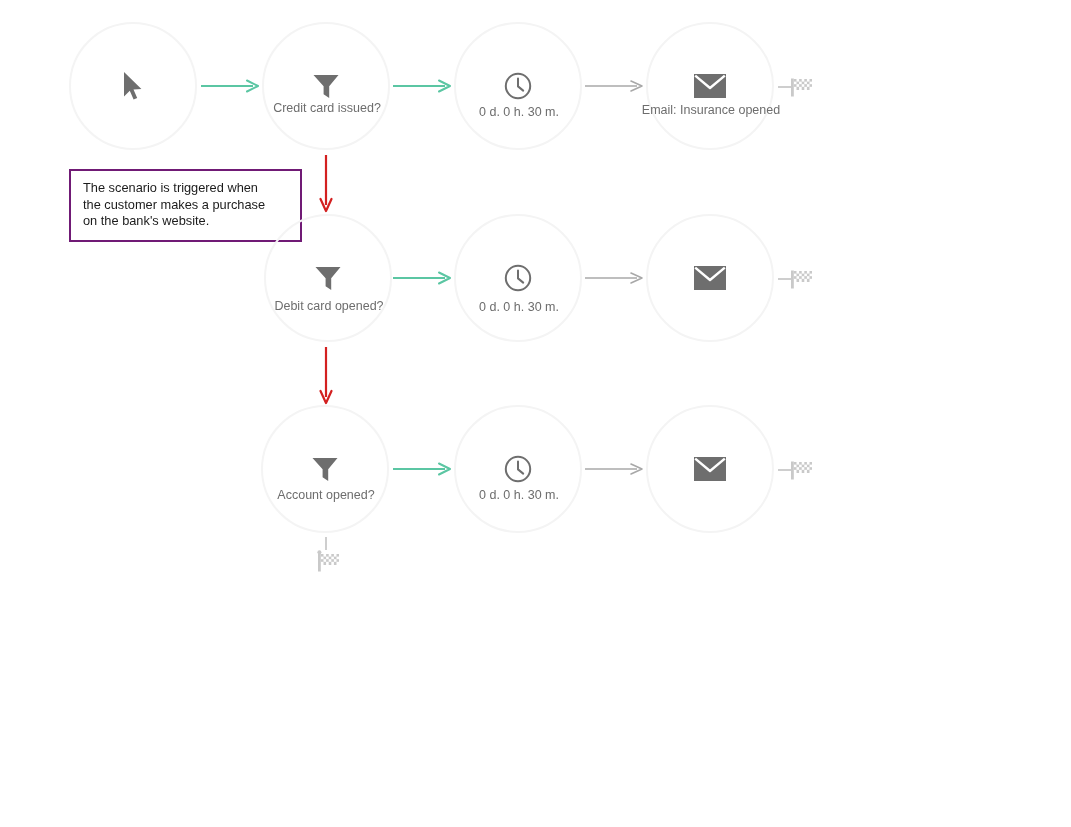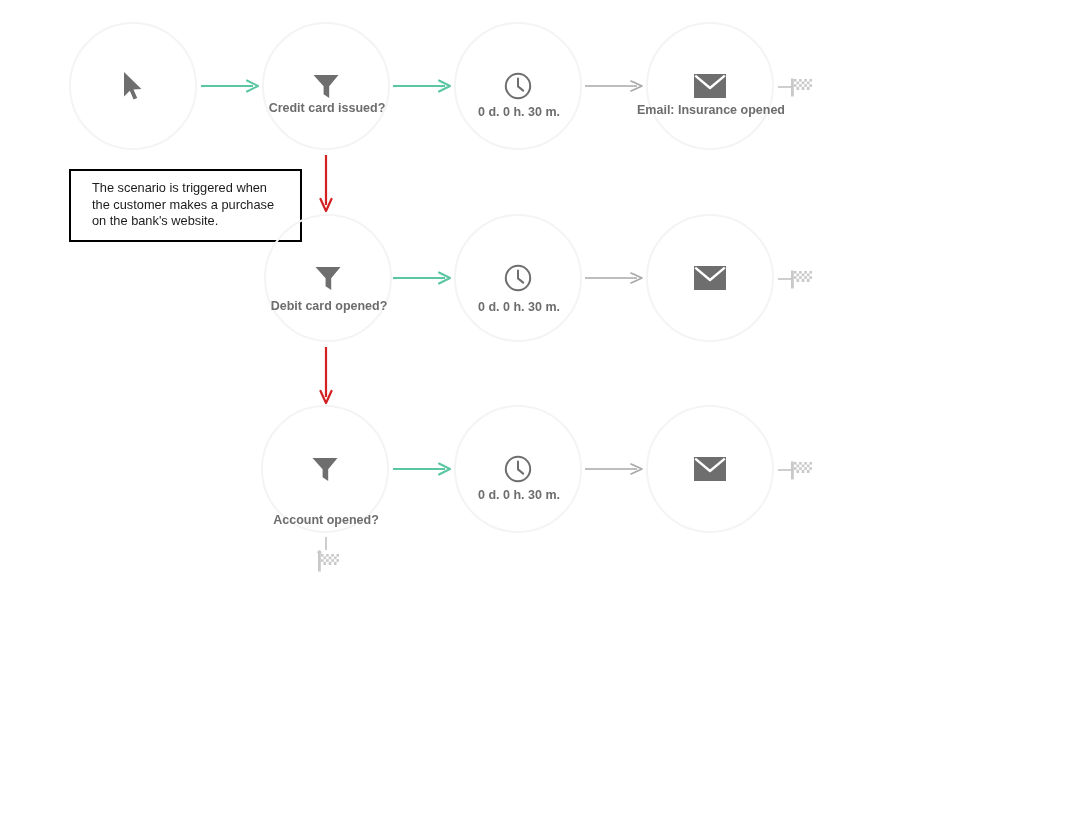--- a/index.html
+++ b/index.html
@@ -53,21 +53,20 @@
     position: absolute;
     left: 50%;
     transform: translateX(-50%);
     width: 210px;
     text-align: center;
     font-size: 12.5px;
     line-height: 15px;
     color: #6d6d6d;
     white-space: pre-line;
     pointer-events: none;
-    font-weight: bold;
   }
 
   
   .harrow {
     position: absolute;
     height: 16px;
   }
   .harrow svg { display: block; overflow: visible; }
 
   
@@ -81,23 +80,23 @@
     position: absolute;
     display: flex;
     align-items: center;
   }
   .finish svg { display: block; }
 
   
   .callout {
     position: absolute;
     box-sizing: border-box;
-    border: 2px solid #000000;
+    border: 2px solid #701a75;
     background: #ffffff;
-    padding: 9px 11px 10px 21px;
+    padding: 9px 11px 10px 12px;
     font-size: 12.8px;
     line-height: 16.5px;
     color: #1b1b1b;
     white-space: pre-line;
   }
 </style>
 </head>
 <body>
 
 <div id="canvas">
@@ -272,21 +271,21 @@
     </svg>
   </div>
 
   <div class="node" style="left:261px; top:405px;">
     <div class="node-icon">
       <svg width="30" height="30" viewBox="0 0 30 30" fill="#6e6e6e">
         <path d="M2.5 4 L27.5 4 L18.2 15.2 L18.2 27 L12.6 23.2 L12.6 15.2 Z"></path>
       </svg>
     </div>
   </div>
-  <div class="node-label" style="left:326px; top:488px;margin-top:25px;">Account opened?</div>
+  <div class="node-label" style="left:326px; top:488px;">Account opened?</div>
 
   <div class="harrow" style="left:393px; top:461px;">
     <svg width="60" height="16" viewBox="0 0 60 16">
       <path d="M0 8 L52 8" stroke="#5bc6a3" stroke-width="2" fill="none"></path>
       <path d="M46 2.5 L57 8 L46 13.5" stroke="#5bc6a3" stroke-width="2" fill="none" stroke-linecap="round" stroke-linejoin="round"></path>
     </svg>
   </div>
 
   <div class="node" style="left:454px; top:405px;">
     <div class="node-icon">

